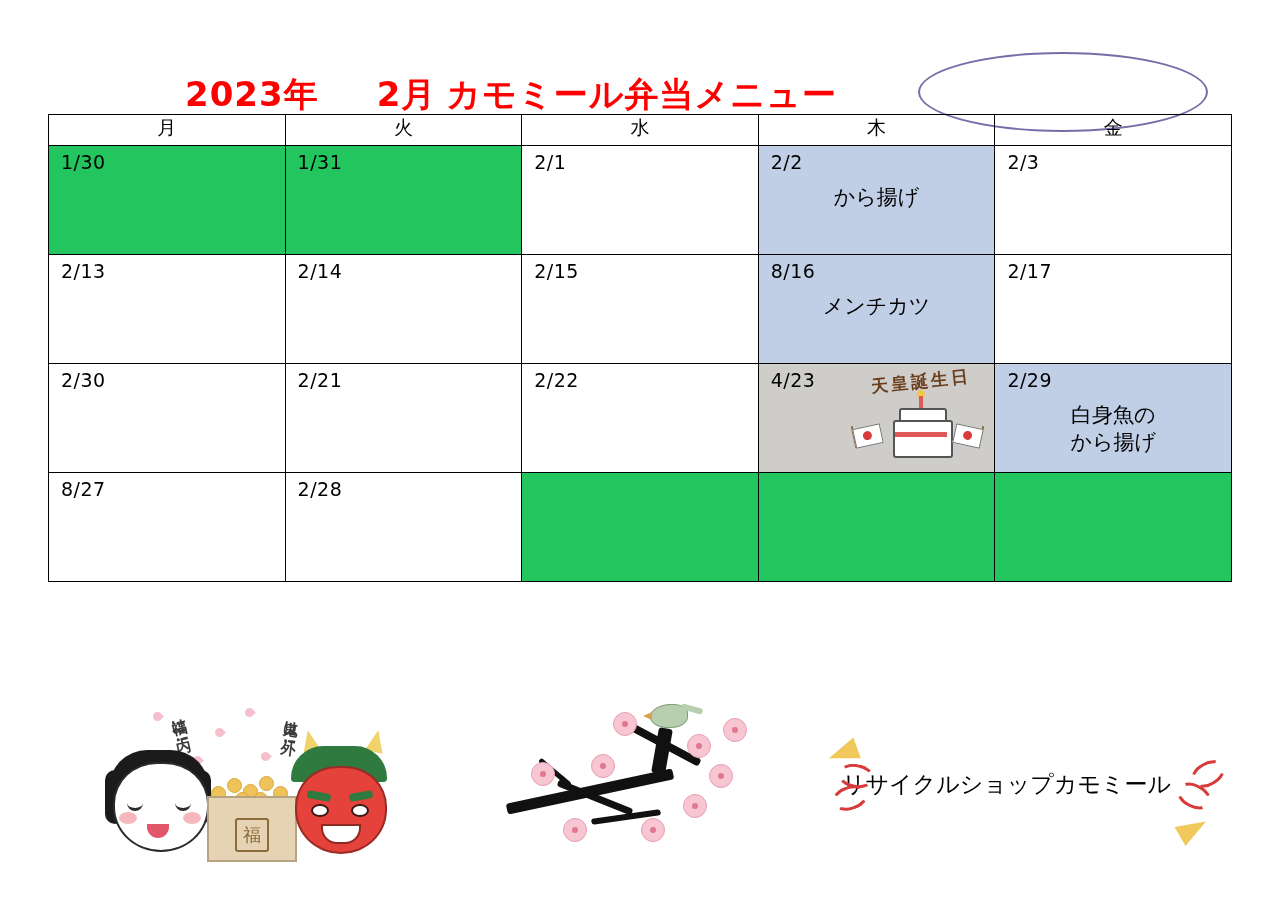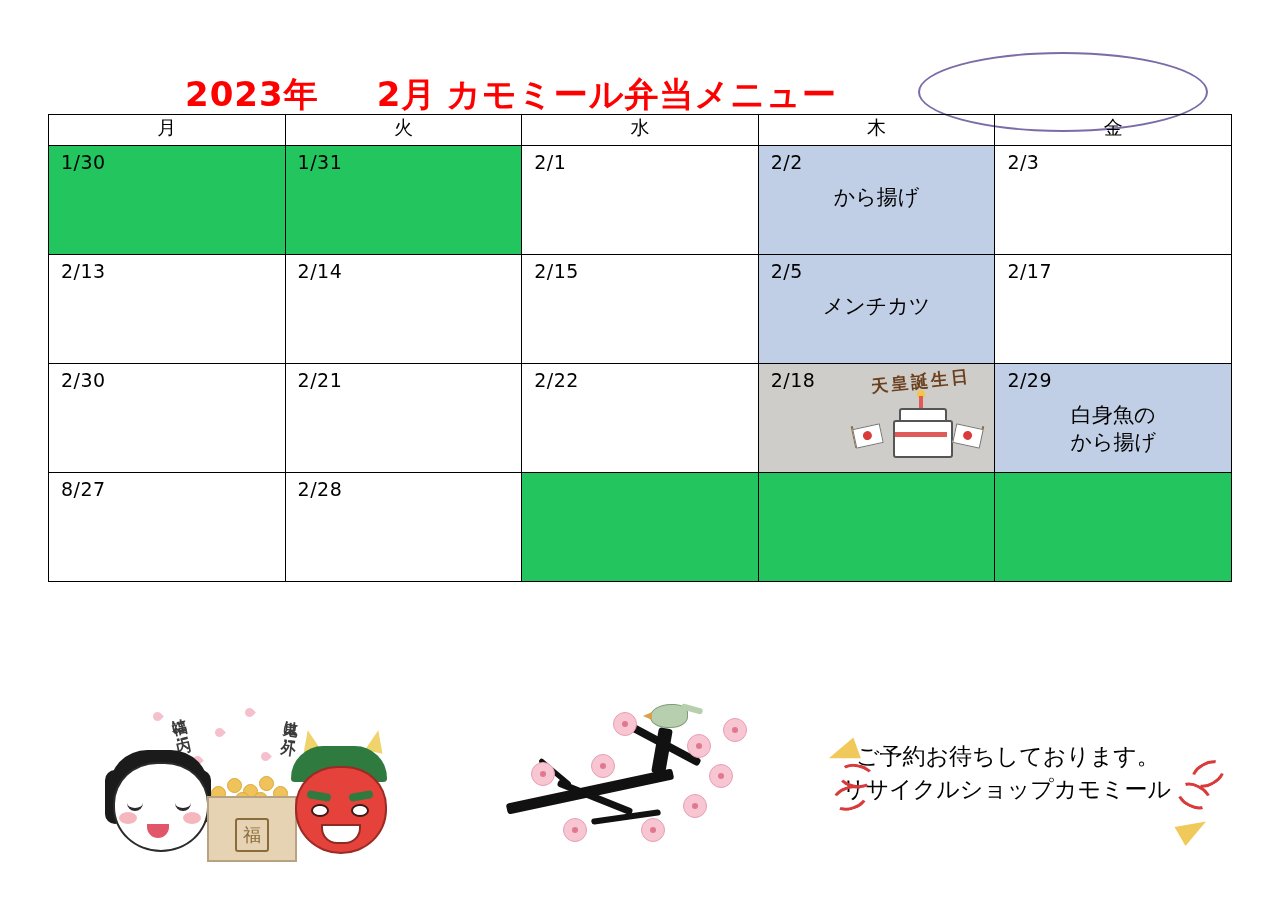--- a/index.html
+++ b/index.html
@@ -330,21 +330,21 @@
     background: #b7cfae; border-radius: 3px; transform: rotate(16deg);
   }
 
   
   .contact { position: absolute; left: 830px; top: 50px; width: 400px; }
   .contact div {
     font-size: 23px; line-height: 1.45; white-space: nowrap;
     font-family: "DejaVu Sans", sans-serif;
   }
   .contact .line1 { margin-left: 26px; }
-  .contact .line2 { margin-left: 12px; }
+  .contact .line2 { margin-left: 12px; margin-top: 28px; }
   .contact .line3 { margin-left: 28px; letter-spacing: 2px; }
 
   .ribbon {
     position: absolute; border: 3px solid #d93a3a; border-radius: 50%;
     width: 30px; height: 18px; border-left-color: transparent; border-right-color: transparent;
   }
   .cracker {
     position: absolute; width: 0; height: 0;
     border-top: 11px solid transparent; border-bottom: 11px solid transparent;
     border-right: 30px solid #f0c95a;
@@ -403,21 +403,21 @@
       </td>
       <td>
         <span class="cell-date">2/14</span>
         <span class="cell-menu"></span>
       </td>
       <td>
         <span class="cell-date">2/15</span>
         <span class="cell-menu"></span>
       </td>
       <td class="blue">
-        <span class="cell-date">2/5</span>
+        <span class="cell-date">8/16</span>
         <span class="cell-menu">メンチカツ</span>
       </td>
       <td>
         <span class="cell-date">2/17</span>
         <span class="cell-menu"></span>
       </td>
     </tr>
 
     <tr>
       <td>
@@ -426,21 +426,21 @@
       </td>
       <td>
         <span class="cell-date">2/21</span>
         <span class="cell-menu"></span>
       </td>
       <td>
         <span class="cell-date">2/22</span>
         <span class="cell-menu"></span>
       </td>
       <td class="greyhol">
-        <span class="cell-date">2/18</span>
+        <span class="cell-date">4/23</span>
         <div class="holiday-stamp">
           <div class="stamp-text">天皇誕生日</div>
           <div class="cake">
             <div class="flame"></div>
             <div class="candle"></div>
             <div class="cake-top"></div>
             <div class="cake-body"></div>
             <div class="cake-strip"></div>
           </div>
           <div class="flagpole left"></div>
@@ -540,21 +540,20 @@
     <div class="blossom" style="left:214px; top:66px;"></div>
     <div class="blossom" style="left:188px; top:96px;"></div>
     <div class="blossom" style="left:146px; top:120px;"></div>
     <div class="blossom" style="left:96px; top:56px;"></div>
     <div class="blossom" style="left:68px; top:120px;"></div>
     <div class="blossom" style="left:36px; top:64px;"></div>
     <div class="blossom" style="left:228px; top:20px;"></div>
   </div>
 
   <div class="contact">
-    <div class="line1">ご予約お待ちしております。</div>
     <div class="line2">リサイクルショップカモミール</div>
   </div>
 
   <div class="cracker" style="left:828px; top:52px; transform:rotate(-20deg);"></div>
   <div class="cracker" style="left:1178px; top:128px; transform:rotate(150deg);"></div>
   <div class="ribbon" style="left:838px; top:74px; transform:rotate(10deg);"></div>
   <div class="ribbon" style="left:832px; top:96px; transform:rotate(-18deg);"></div>
   <div class="ribbon" style="left:1176px; top:94px; transform:rotate(26deg);"></div>
   <div class="ribbon" style="left:1190px; top:72px; transform:rotate(-30deg);"></div>
 </div>

